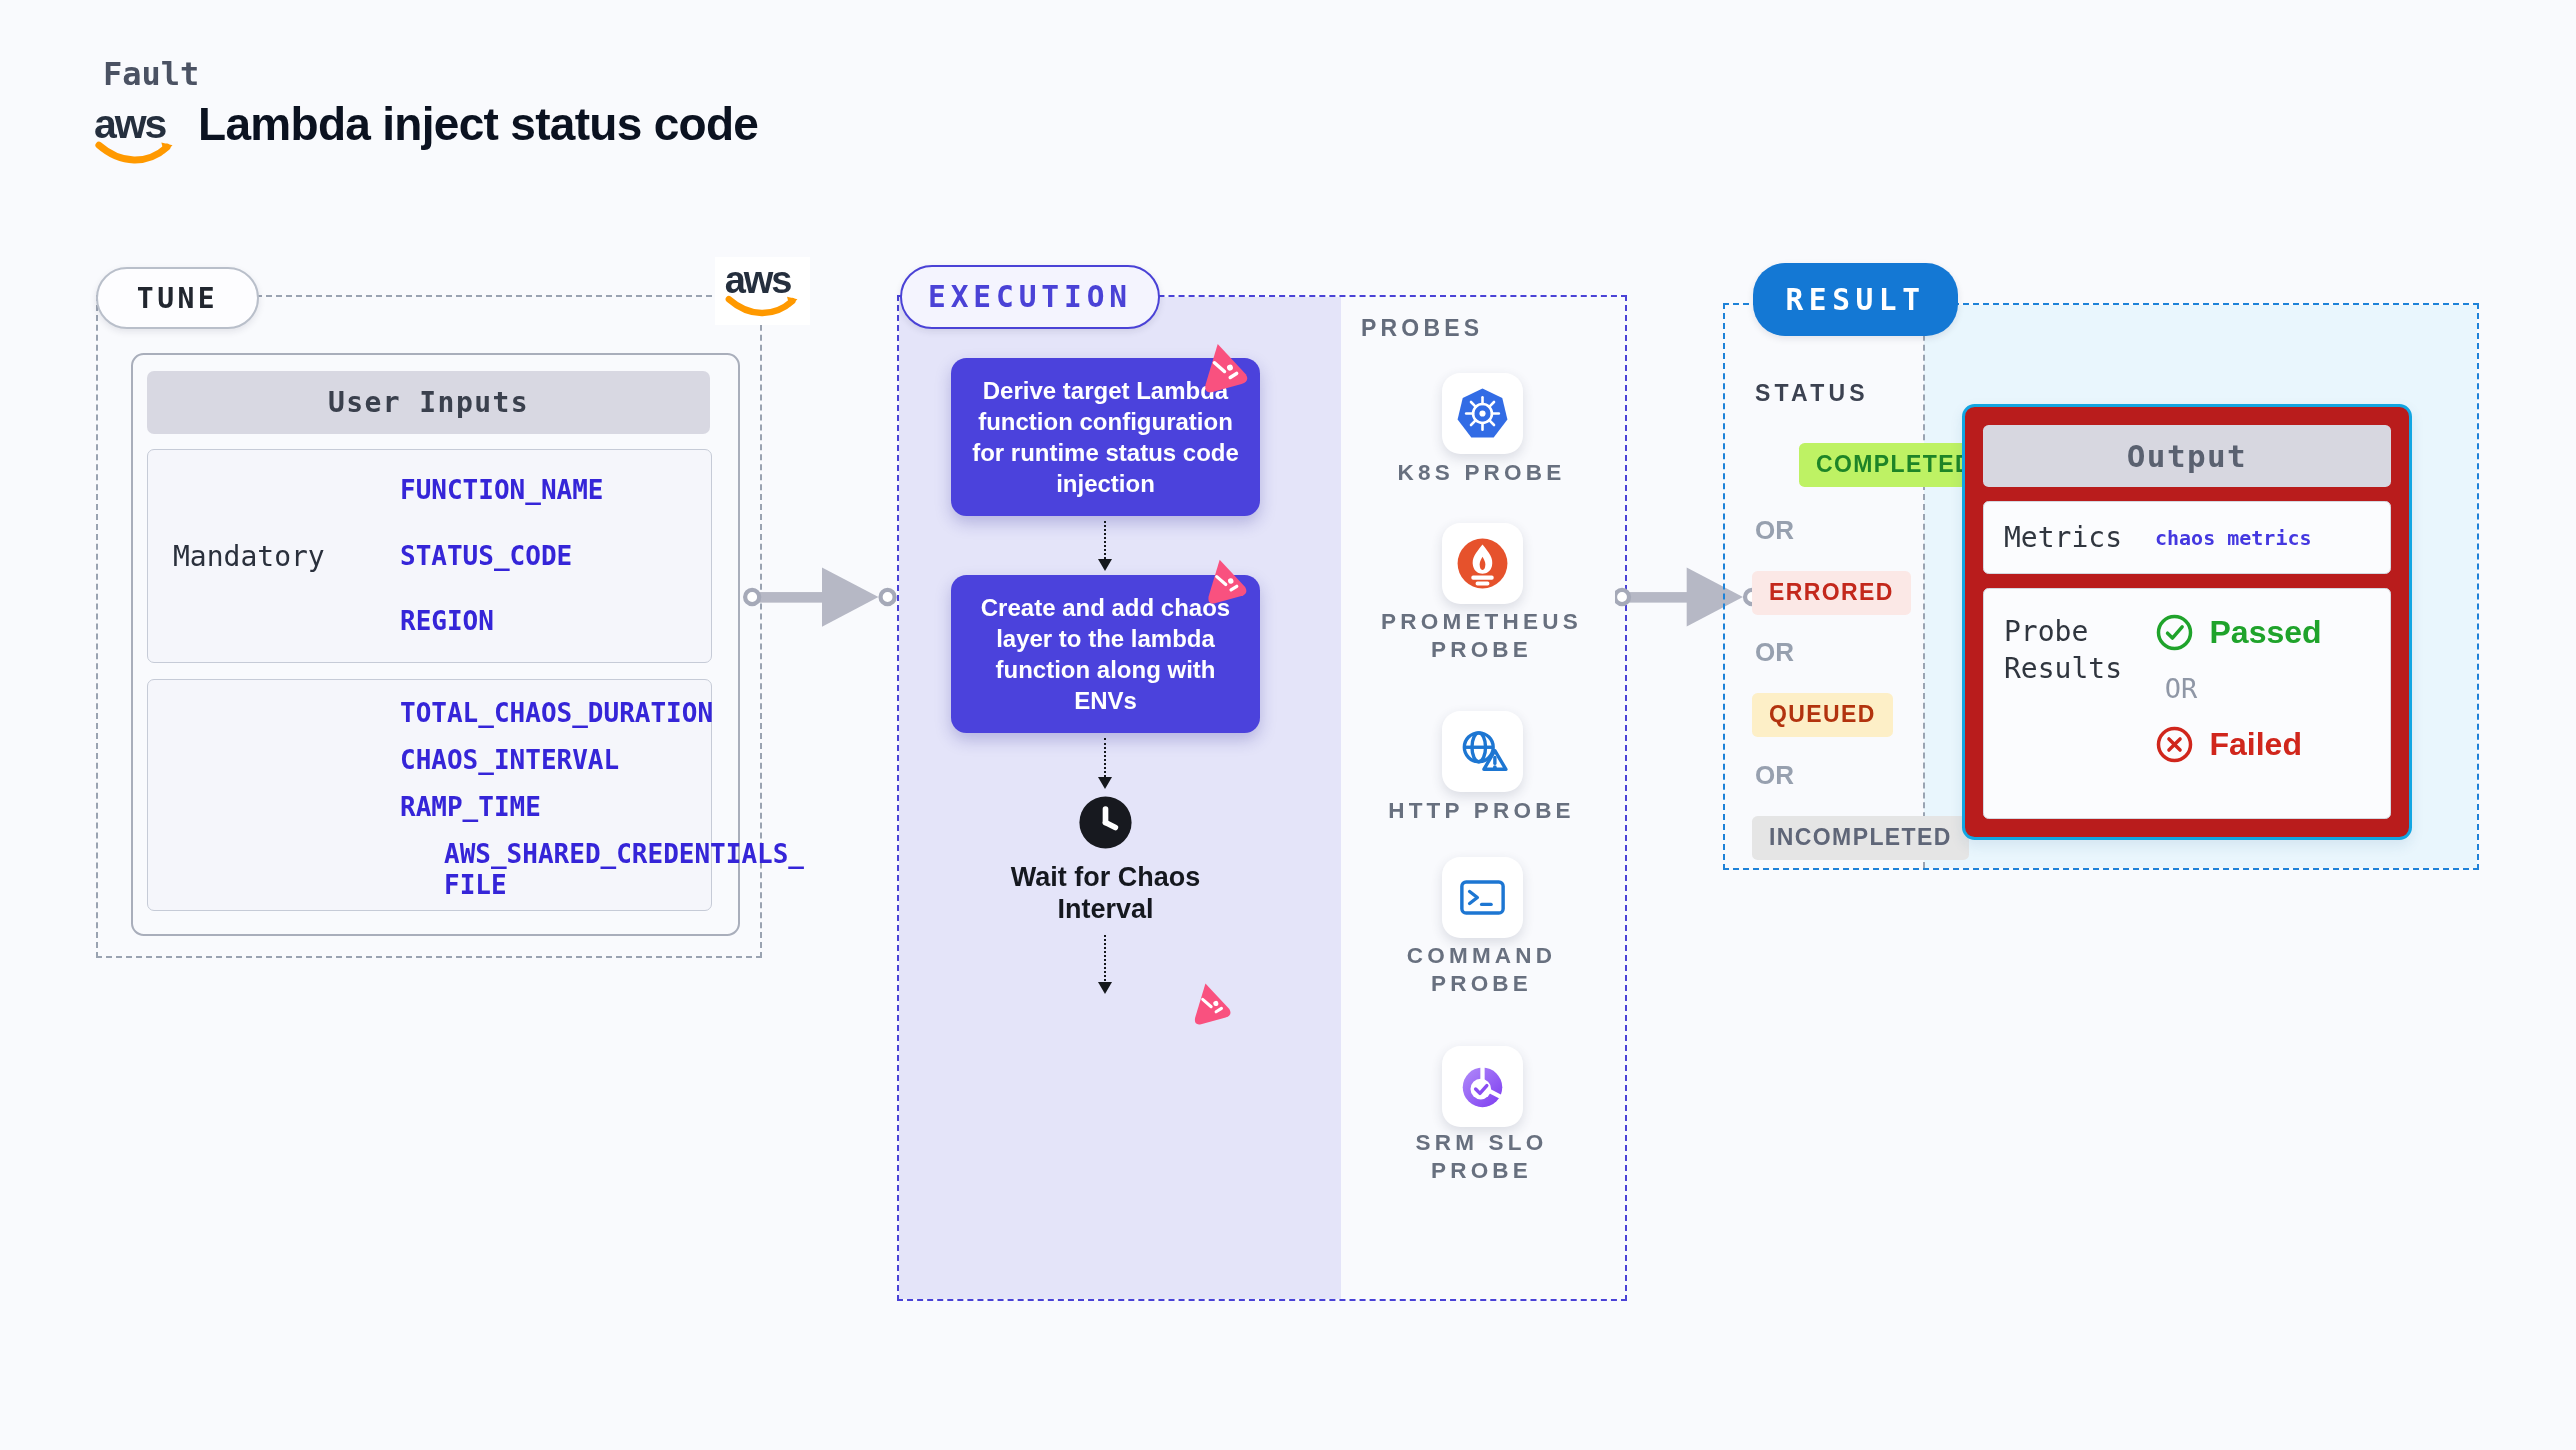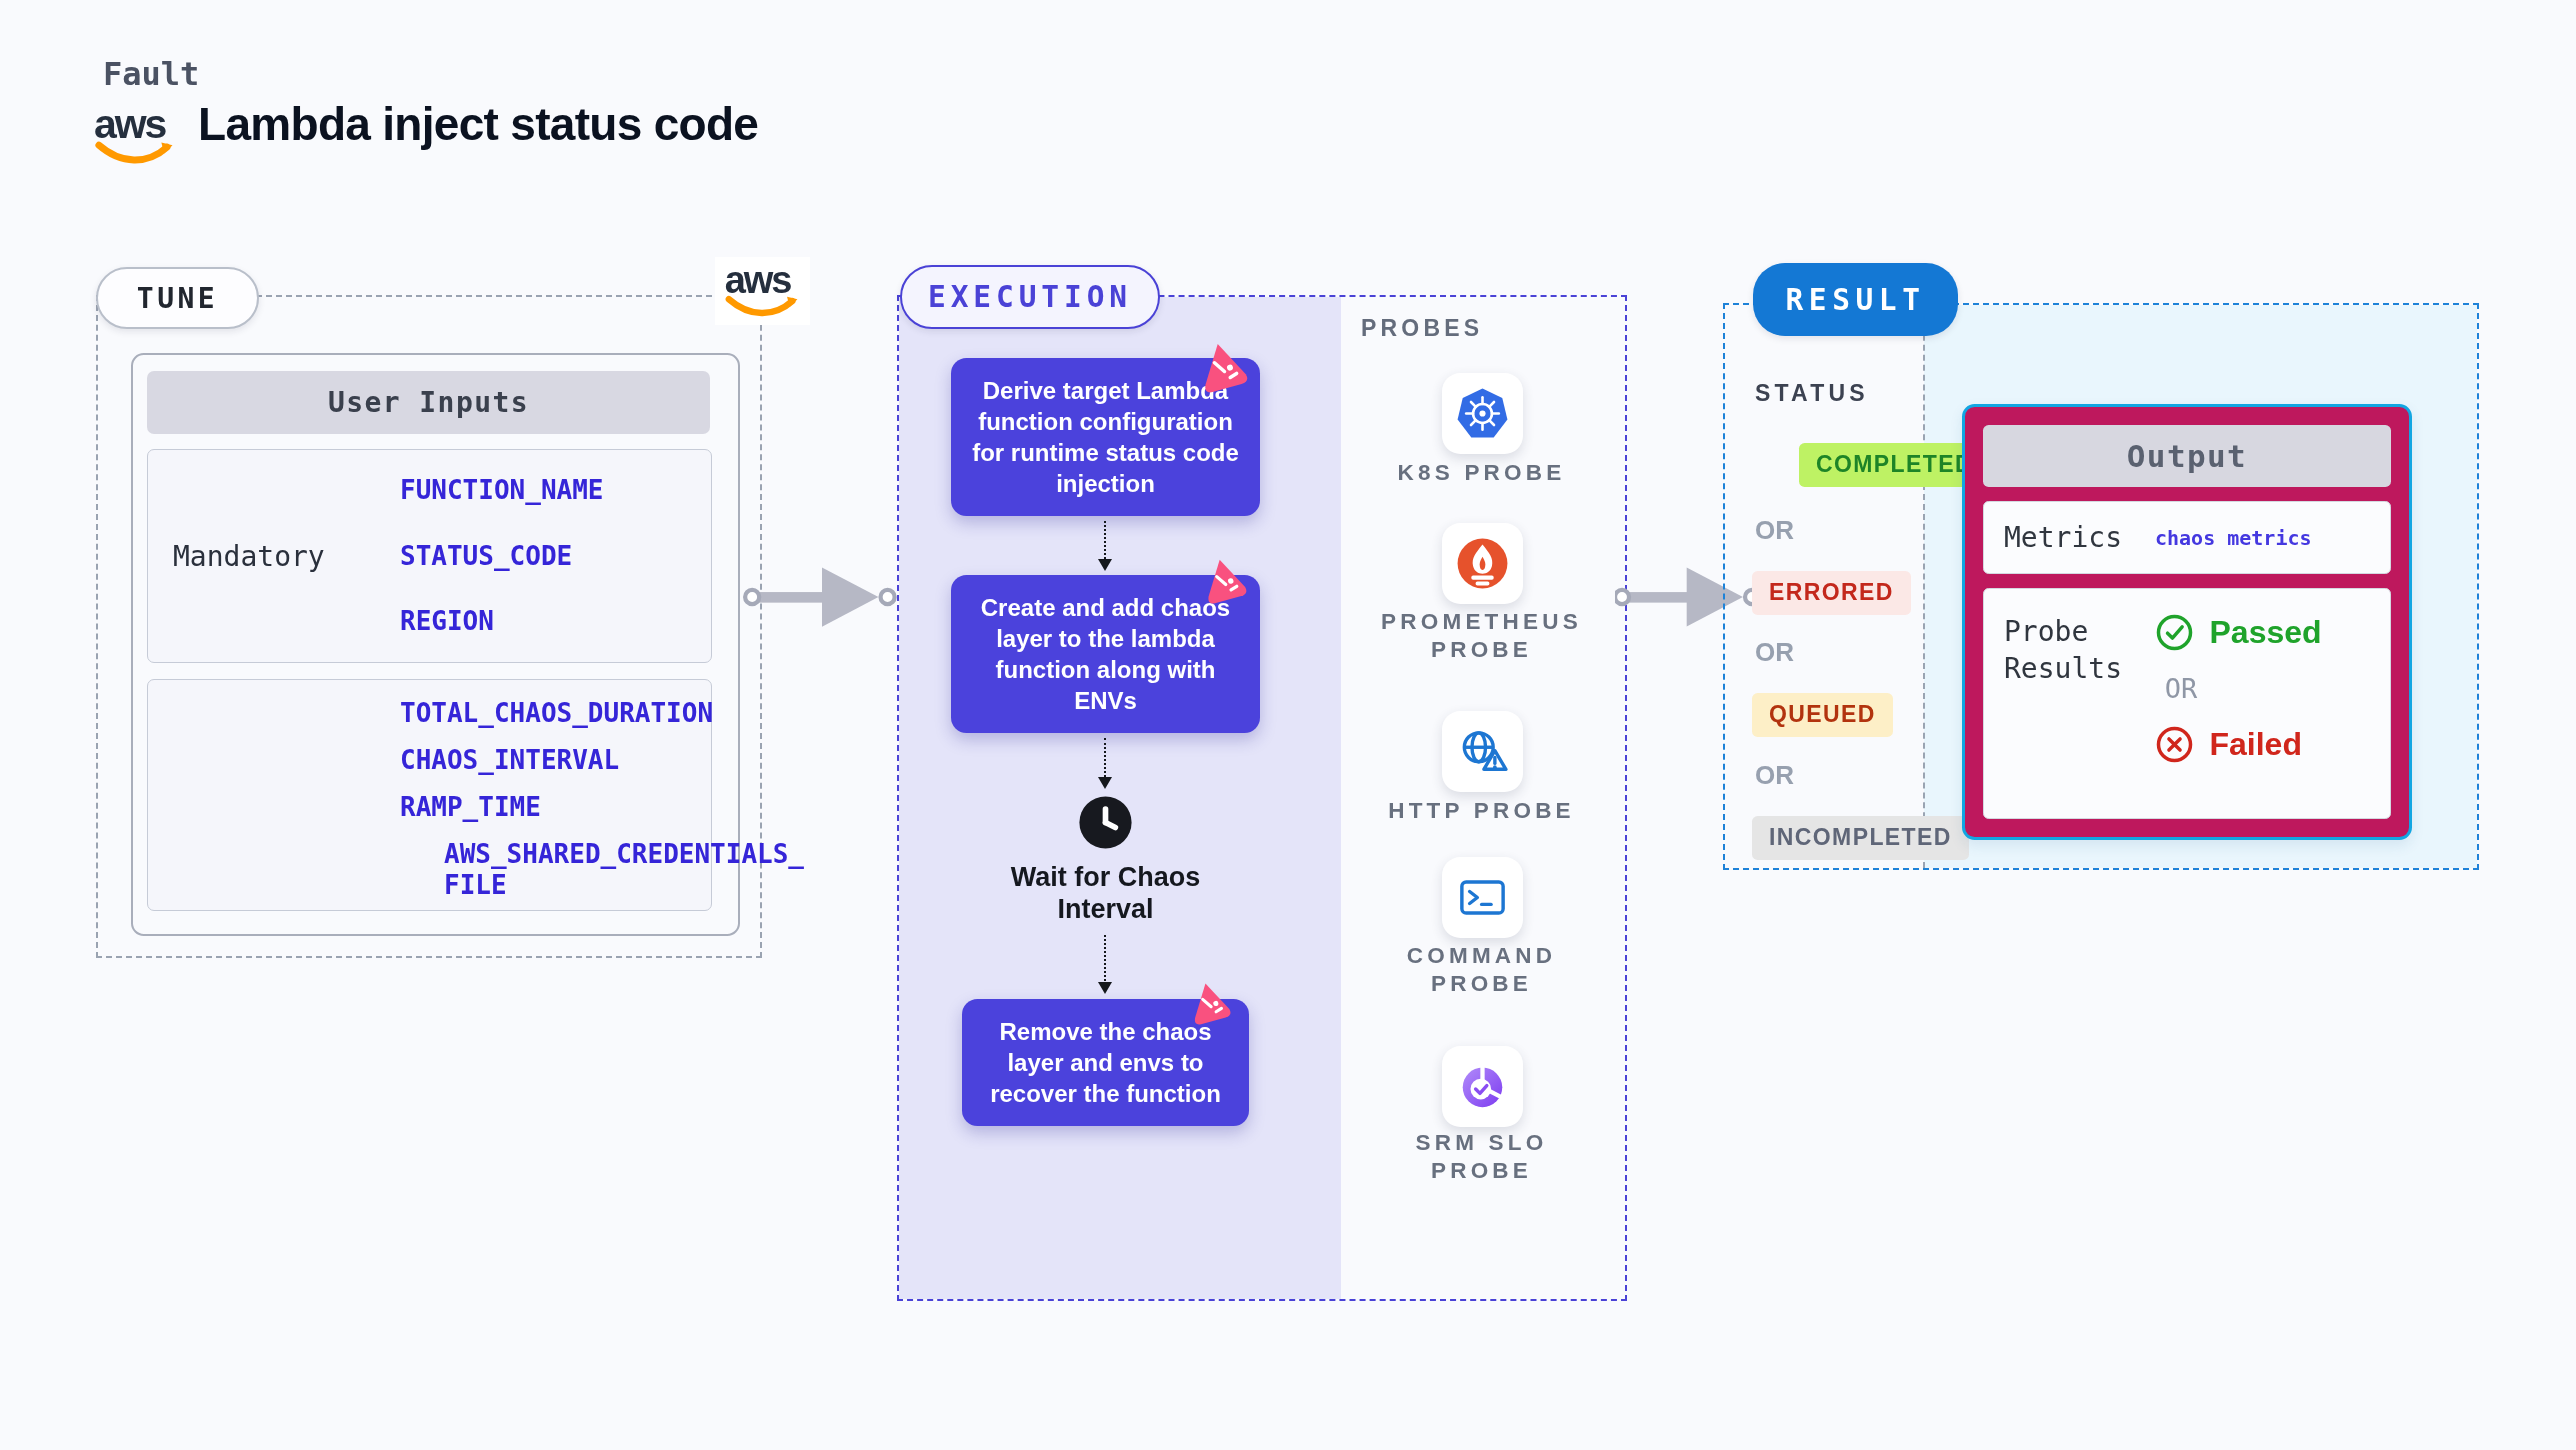--- a/index.html
+++ b/index.html
@@ -39,21 +39,21 @@
   .probes-head{font-size:23px;}
   .probe-label{font-size:22.5px;line-height:28px;text-align:center;color:#68707f;}
   .probe-card{width:81px;height:81px;background:#fff;border-radius:18.3px;box-shadow:0 4.2px 11.3px rgba(40,50,80,.14);
     display:flex;align-items:center;justify-content:center;}
   
   .result-dash{border:2.8px dashed var(--blue-dash,#1e82d8);}
   .result-blue{background:var(--light-blue,#e9f6fd);}
   .status-head{font-size:23px;font-weight:700;letter-spacing:4.2px;color:#3c4251;}
   .badge{display:inline-block;padding:8.4px 17px;border-radius:5.6px;font-size:23px;font-weight:700;letter-spacing:1.4px;}
   .or{font-size:26px;font-weight:600;color:#97a0af;}
-  .output-card{background:#be185d;border:3.5px solid var(--cyan,#12a6e2);border-radius:12.7px;box-sizing:border-box;
+  .output-card{background:#b91c1c;border:3.5px solid var(--cyan,#12a6e2);border-radius:12.7px;box-sizing:border-box;
     padding:18.3px;display:flex;flex-direction:column;gap:14px;box-shadow:0 5.6px 12.7px rgba(30,90,140,.10);}
   .out-head{background:#d7d7e0;border-radius:5.6px;height:62px;display:flex;align-items:center;justify-content:center;
     font-family:"DejaVu Sans Mono",monospace;font-size:31px;font-weight:600;color:#5a6170;letter-spacing:1.4px;}
   .out-row{background:#fbfcfe;border:1.4px solid #d4d8e0;border-radius:5.6px;box-sizing:border-box;padding:0 19.7px;}
   .out-label{font-family:"DejaVu Sans Mono",monospace;font-size:28px;color:#30363f;line-height:37px;}
   .metrics-value{font-family:"DejaVu Sans Mono",monospace;font-size:20px;font-weight:600;color:#4438e0;}
   .passed-txt{font-size:32px;font-weight:800;color:var(--green,#1fa32b);}
   .failed-txt{font-size:32px;font-weight:800;color:var(--red,#d0261c);}
   .or-mono{font-family:"DejaVu Sans Mono",monospace;font-size:27px;color:#8f97a6;}
 </style>
@@ -150,23 +150,20 @@
   <svg class="abs" style="left:1078px;top:795px;" width="55" height="55" viewBox="0 0 78 78">
     <circle cx="39" cy="39" r="37" fill="#17191f"></circle>
     <path d="M39 39 L39 20" stroke="#fff" stroke-width="8" stroke-linecap="round"></path>
     <path d="M39 39 L53 46" stroke="#fff" stroke-width="8" stroke-linecap="round"></path>
   </svg>
   <div class="abs wait-label preline" style="left:993px;top:861px;width:225px;">Wait for Chaos
 Interval</div>
   <div class="abs dotline" style="left:1104px;top:935px;height:46px;"></div>
   <div class="abs dothead" style="left:1098px;top:982px;"></div>
 
-  <div class="abs step-box" style="left:962px;top:999px;width:287px;min-height:127px;">
-    <span>Remove the chaos layer and envs to recover the function</span>
-  </div>
   <svg class="abs" style="left:1187px;top:980px;" width="45" height="45" viewBox="0 0 60 60">
     <g transform="rotate(-12 30 30)">
       <path d="M30 4 L54 44 Q57 53 47 54 L13 56 Q3 56 7 46 Z" fill="#f9517f"></path>
       <path d="M22 24 l9 12" stroke="#fff" stroke-width="4" stroke-linecap="round"></path>
       <path d="M36 44 l8 -3" stroke="#fff" stroke-width="4" stroke-linecap="round"></path>
       <circle cx="38" cy="33" r="3.4" fill="#fff"></circle>
     </g>
   </svg>
 
   <div class="abs probes-head" style="left:1361px;top:315px;">PROBES</div>

